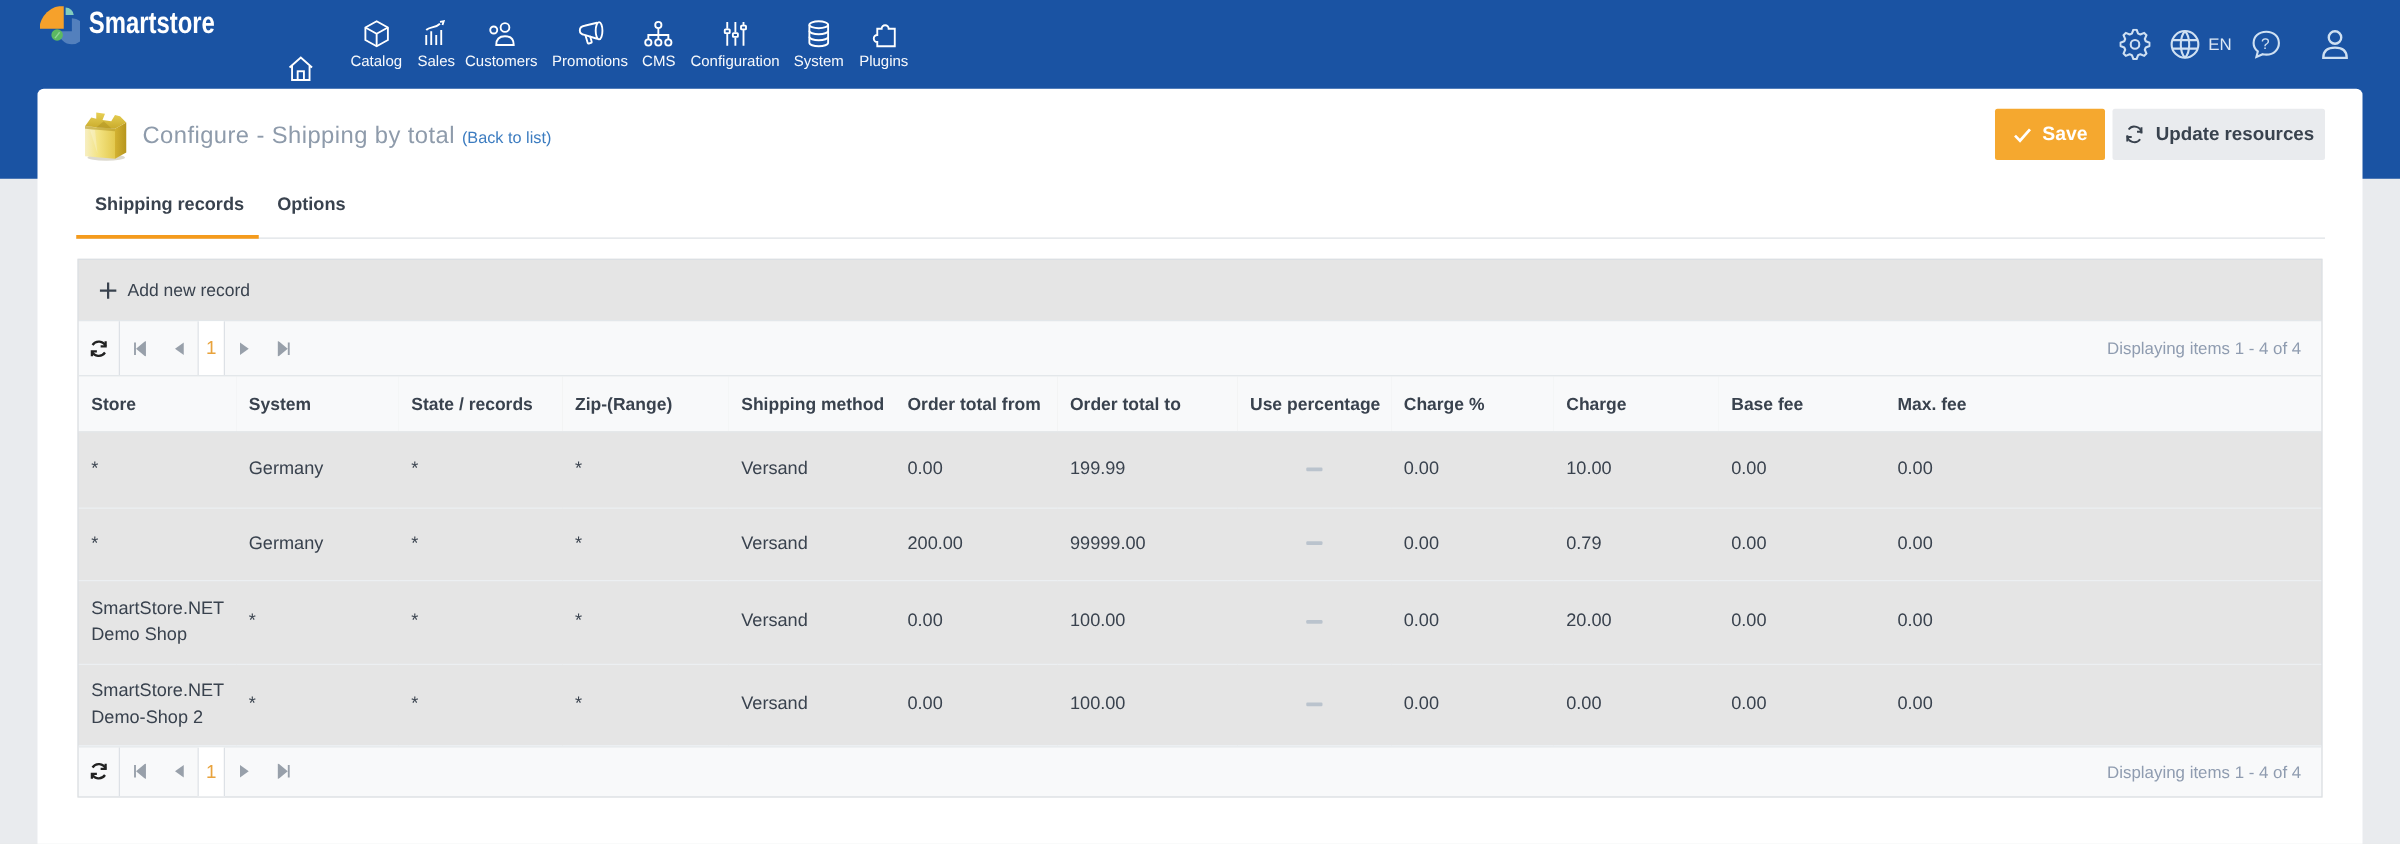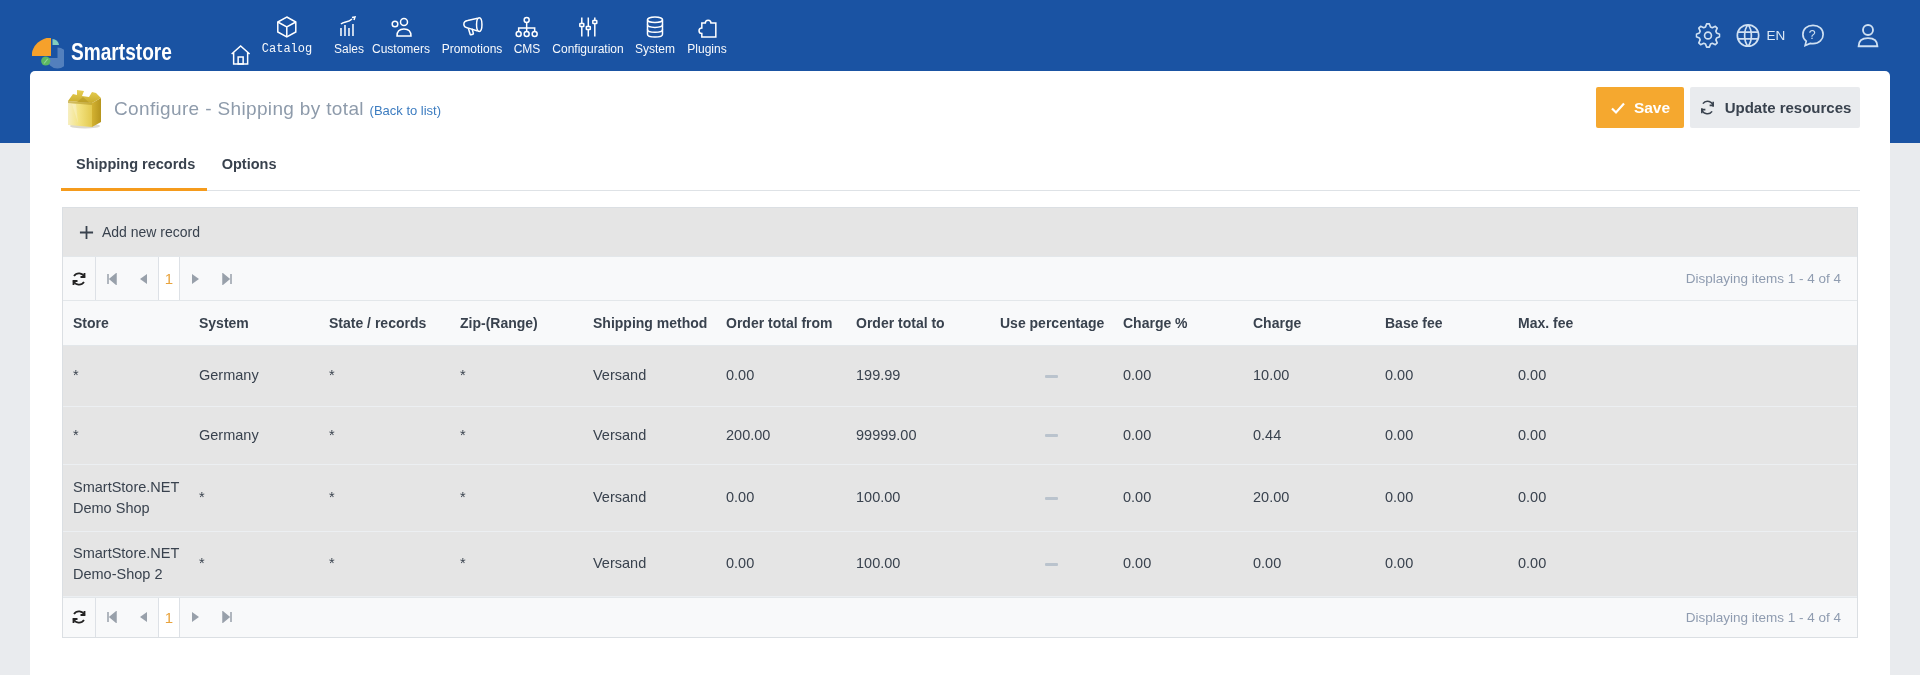--- a/index.html
+++ b/index.html
@@ -2,21 +2,21 @@
 <html><head>
 <meta charset="utf-8">
 <style>
 * { box-sizing: border-box; margin: 0; padding: 0; }
 html,body { width:1920px; height:675px; overflow:hidden; }
 body {
   font-family: "Liberation Sans", sans-serif;
   background: #e9ebee;
 }
 .topband { position:absolute; top:0; left:0; width:1920px; height:143px; background:#1a53a3; }
-.logo { position:absolute; left:32px; top:38px; display:flex; align-items:flex-start; }
+.logo { position:absolute; left:32px; top:5px; display:flex; align-items:flex-start; }
 .logo-text { color:#fff; font-size:24.5px; font-weight:bold; margin-left:7px; letter-spacing:0; line-height:26px; margin-top:1px; transform:scaleX(0.78); transform-origin:left top; white-space:nowrap; }
 .menu-item { position:absolute; top:0; height:70px; display:flex; flex-direction:column; align-items:center; justify-content:center; color:#fff; transform:translateX(-50%); }
 .menu-item svg { display:block; margin-bottom:3px; }
 .menu-item .lbl { font-size:12px; color:rgba(255,255,255,.97); white-space:nowrap; }
 .ritem { position:absolute; top:0; height:70px; display:flex; align-items:center; justify-content:center; color:rgba(255,255,255,.85); transform:translateX(-50%); }
 .card { position:absolute; left:30px; top:71px; width:1860px; height:604px; background:#fff; border-radius:5px 5px 0 0; }
 .boxicon { position:absolute; left:33px; top:14px; }
 .ph-title { position:absolute; left:84px; top:27px; font-size:19px; letter-spacing:0.35px; color:#8e9bab; white-space:nowrap; }
 .ph-back { font-size:13px; letter-spacing:0; color:#3c7cc0; }
 .ph-buttons { position:absolute; right:30px; top:16px; display:flex;margin-left:38px; }
@@ -57,21 +57,21 @@
   <span class="logo-text">Smartstore</span>
 </div>
 
 <div class="menu-item" style="left:241px;margin-top:28px;">
   <svg width="24" height="24" viewBox="0 0 24 24" fill="none" stroke="#fff" stroke-width="1.5">
       <path d="M3 11 L12 3 L21 11 M5 9.5 V21 H19 V9.5"></path>
       <rect x="9.5" y="14" width="5" height="7"></rect>
     </svg>
   <span class="lbl">Dashboard</span>
 </div>
-<div class="menu-item" style="left:287px;font-family:Liberation Mono, monospace;">
+<div class="menu-item" style="left:301px;">
   <svg width="24" height="24" viewBox="0 0 24 24" fill="none" stroke="#fff" stroke-width="1.5">
       <path d="M12 2 L21 7 V17 L12 22 L3 17 V7 Z"></path>
       <path d="M3 7 L12 12 L21 7 M12 12 V22"></path>
     </svg>
   <span class="lbl">Catalog</span>
 </div>
 <div class="menu-item" style="left:349px;">
   <svg width="24" height="24" viewBox="0 0 24 24" fill="none" stroke="#fff" stroke-width="1.5">
       <path d="M4 21 V13 M8 21 V10 M12 21 V13 M16 21 V9"></path>
       <path d="M4 9 C7 6 11 8 15 4"></path>
@@ -288,21 +288,21 @@
       <tr class="r2">
         <td>*</td>
             <td>Germany</td>
             <td>*</td>
             <td>*</td>
             <td>Versand</td>
             <td>200.00</td>
             <td>99999.00</td>
             <td class="cent"><span class="dash"></span></td>
             <td>0.00</td>
-            <td>0.44</td>
+            <td>0.79</td>
             <td>0.00</td>
             <td>0.00</td>
       </tr>
       <tr class="r3">
         <td>SmartStore.NET Demo Shop</td>
             <td>*</td>
             <td>*</td>
             <td>*</td>
             <td>Versand</td>
             <td>0.00</td>

